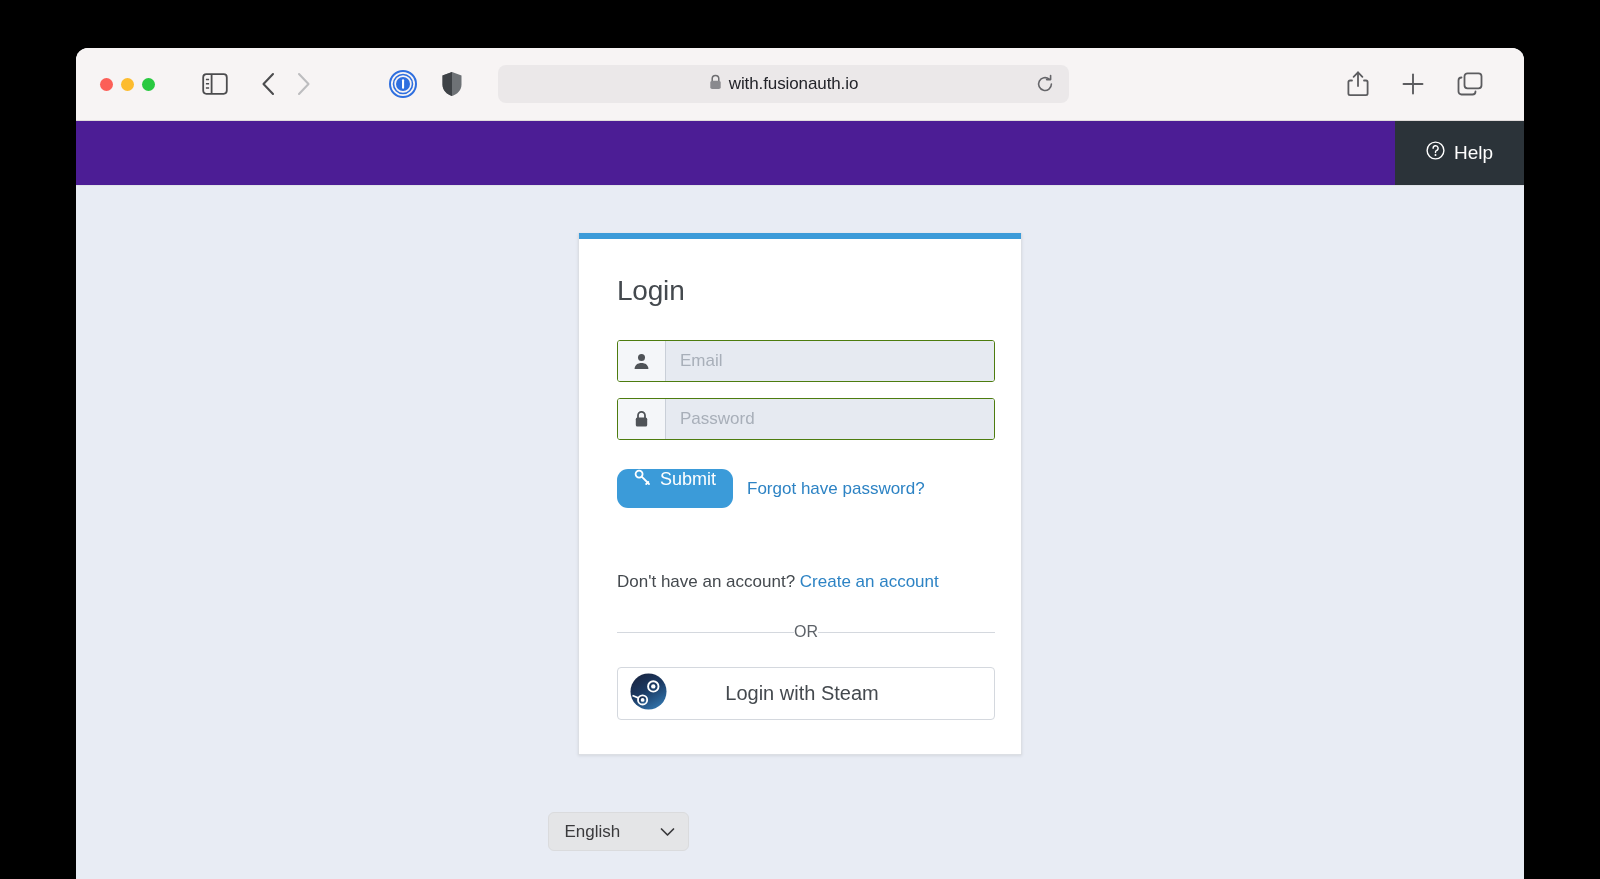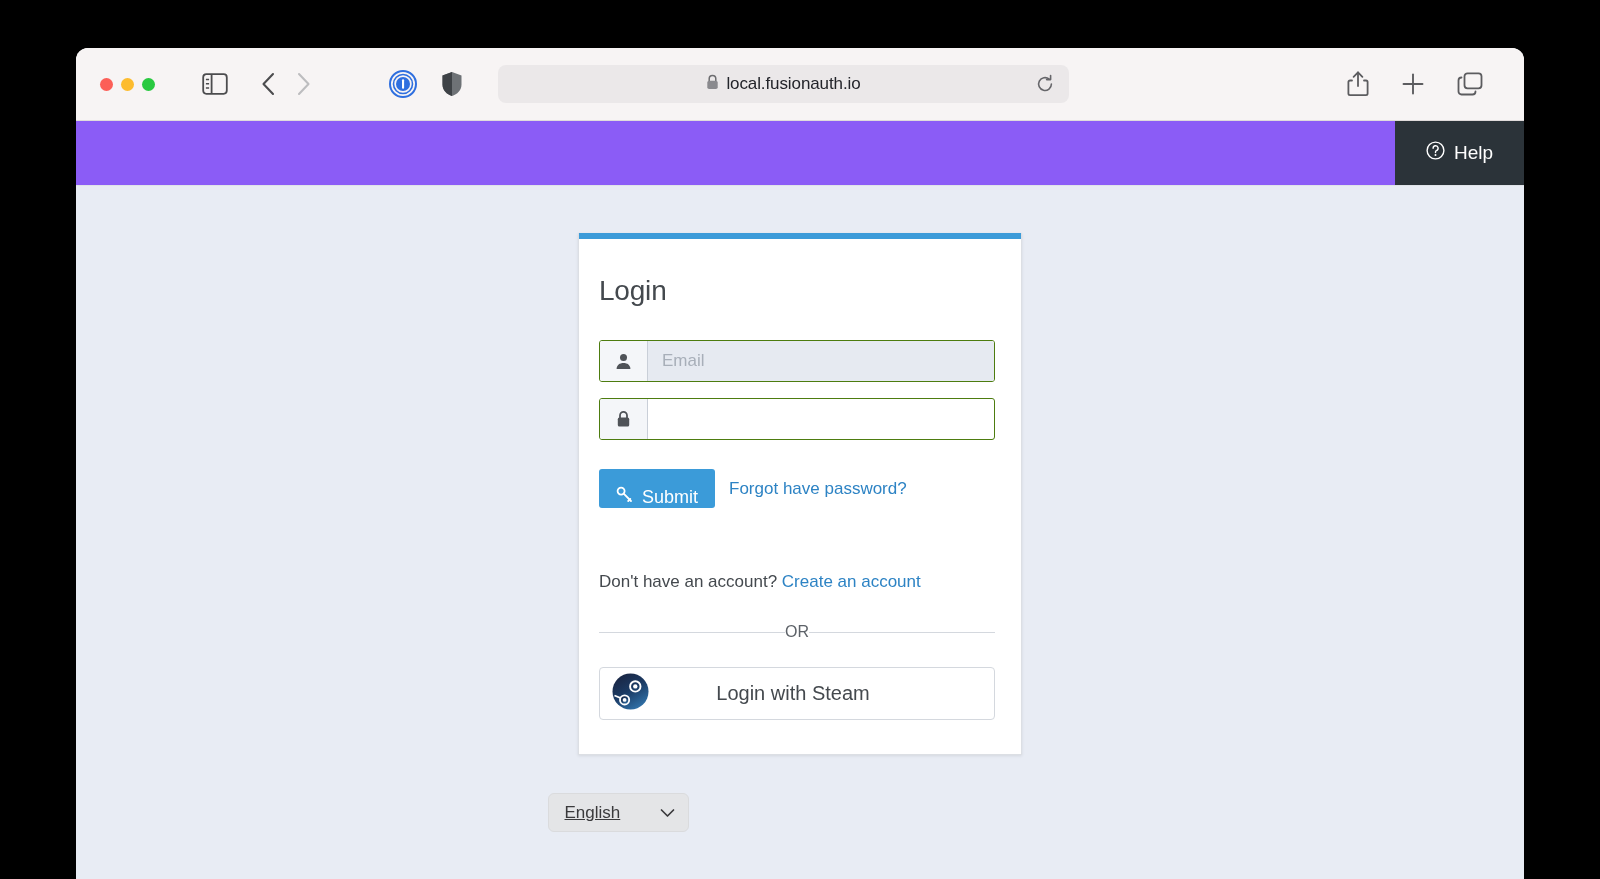--- a/index.html
+++ b/index.html
@@ -62,21 +62,21 @@
     font-size: 17px; color: #23242a; letter-spacing: -0.1px;
   }
   #reload-btn { position: absolute; right: 14px; top: 9px; color: #66666a; }
 
   #toolbar-right { margin-left: auto; display: flex; align-items: center; gap: 32px; margin-right: 41px; }
 
   
   #app-header {
     position: relative;
     height: 65px;
-    background: #8b5cf6;
+    background: #4c1d95;
     border-bottom: 1px solid #dfe3e8;
     display: flex; justify-content: flex-end;
   }
   #help-button {
     background: #2b3339;
     color: #ffffff;
     display: flex; align-items: center; gap: 9px;
     padding: 0 31px;
     font-size: 19px;
     cursor: pointer;
@@ -96,21 +96,21 @@
   #login-card {
     margin-top: 47px;
     width: 444px;
     background: #ffffff;
     border: 1px solid #dcdfe4;
     border-top: none;
     box-shadow: 0 1px 3px rgba(0,0,0,.09);
     position: relative;
   }
   #card-accent-bar { height: 6px; background: #3b9bd9; }
-  #card-inner { padding: 36px 26px 34px 20px; }
+  #card-inner { padding: 36px 26px 34px 38px; }
 
   #login-title {
     font-size: 28px;
     color: #44494e;
     font-weight: 400;
     margin-bottom: 33px;
     letter-spacing: -0.2px;
   }
 
   
@@ -143,25 +143,25 @@
 
   
   #submit-row {
     display: flex; align-items: center; gap: 14px;
     margin-top: 29px;
   }
   #submit-button {
     background: #3b9bd9;
     color: #ffffff;
     border: none;
-    border-radius: 3px;
+    border-radius: 11px;
     height: 39px;
     padding: 0 17px;
     font-size: 18px;
-    display: flex; align-items: flex-end; gap: 9px;
+    display: flex; align-items: flex-start; gap: 9px;
     cursor: pointer;
     font-family: "Liberation Sans", sans-serif;
   }
   #forgot-password-link {
     color: #2d83c4;
     font-size: 17px;
     text-decoration: none;
     cursor: pointer;
   }
 
@@ -197,32 +197,31 @@
   }
   #steam-label {
     position: absolute; left: 0; right: 8px;
     text-align: center;
     font-size: 20px; color: #44494e;
     pointer-events: none;
   }
 
   
   #language-selector {
-    margin-top: 38px;
+    margin-top: 57px;
     margin-right: 364px;
     width: 141px; height: 39px;
     background: #e4e5e7;
     border: 1px solid #dadbdd;
     border-radius: 6px;
     display: flex; align-items: center; justify-content: space-between;
     padding: 0 13px 0 16px;
     font-size: 17px;
     color: #3a3a3c;
     cursor: pointer;
-    text-decoration: underline;
   }
 </style>
 </head>
 <body>
 
 <div id="browser-window">
 
   <div id="toolbar">
 
     <div class="traffic-lights">
@@ -270,21 +269,21 @@
     </div>
 
     <div id="url-bar">
       <div id="url-center">
         <span>
           <svg width="13" height="16" viewBox="0 0 13 16">
             <path d="M3.2 7 V4.8 a3.3 3.3 0 0 1 6.6 0 V7" fill="none" stroke="#6d6d70" stroke-width="1.5"></path>
             <rect x="1.3" y="6.8" width="10.4" height="8.2" rx="1.8" fill="#8a8a8e"></rect>
           </svg>
         </span>
-        <span id="url-text">local.fusionauth.io</span>
+        <span id="url-text">with.fusionauth.io</span>
       </div>
       <div id="reload-btn">
         <svg width="20" height="20" viewBox="0 0 20 20" fill="none">
           <path d="M16.4 10 a6.4 6.4 0 1 1 -2.2 -4.8" stroke="#66666a" stroke-width="1.6" stroke-linecap="round"></path>
           <path d="M15.6 1.6 V5.6 H11.6" stroke="#66666a" stroke-width="1.6" stroke-linecap="round" stroke-linejoin="round"></path>
         </svg>
       </div>
     </div>
 
     <div id="toolbar-right">
@@ -342,20 +341,21 @@
           <input class="input-field" type="text" placeholder="Email" style="">
         </div>
 
         <div class="input-group">
           <div class="input-prefix">
             <svg width="15" height="18" viewBox="0 0 15 18">
               <path d="M4 8 V5.4 a3.5 3.5 0 0 1 7 0 V8" fill="none" stroke="#4f5358" stroke-width="1.8"></path>
               <rect x="1.8" y="7.6" width="11.4" height="9" rx="1.6" fill="#4f5358"></rect>
             </svg>
           </div>
+          <input class="input-field" type="password" placeholder="Password" style="">
         </div>
 
         <div id="submit-row">
           <button id="submit-button">
             <span>
               <svg width="17" height="17" viewBox="0 0 17 17" fill="none">
                 <circle cx="5.1" cy="5.1" r="3.5" stroke="#ffffff" stroke-width="1.8"></circle>
                 <path d="M7.7 7.7 L15 15" stroke="#ffffff" stroke-width="1.8" stroke-linecap="round"></path>
                 <path d="M12.2 15 L14.3 12.9" stroke="#ffffff" stroke-width="1.8" stroke-linecap="round"></path>
               </svg>

